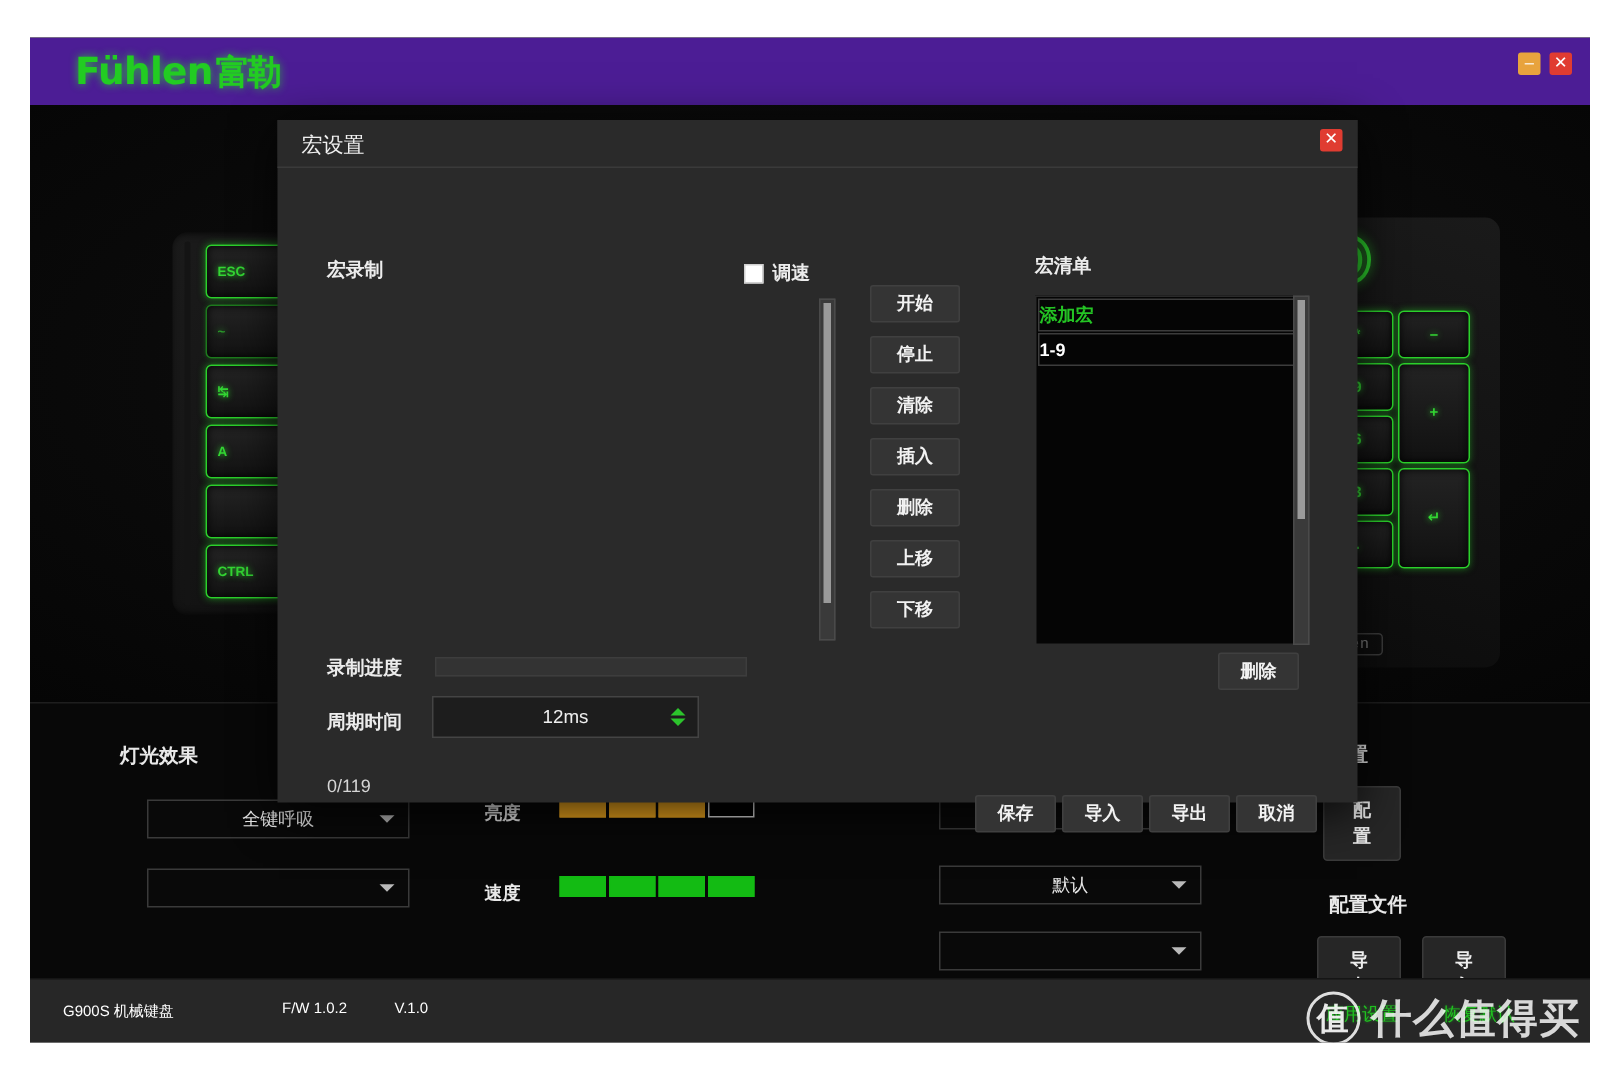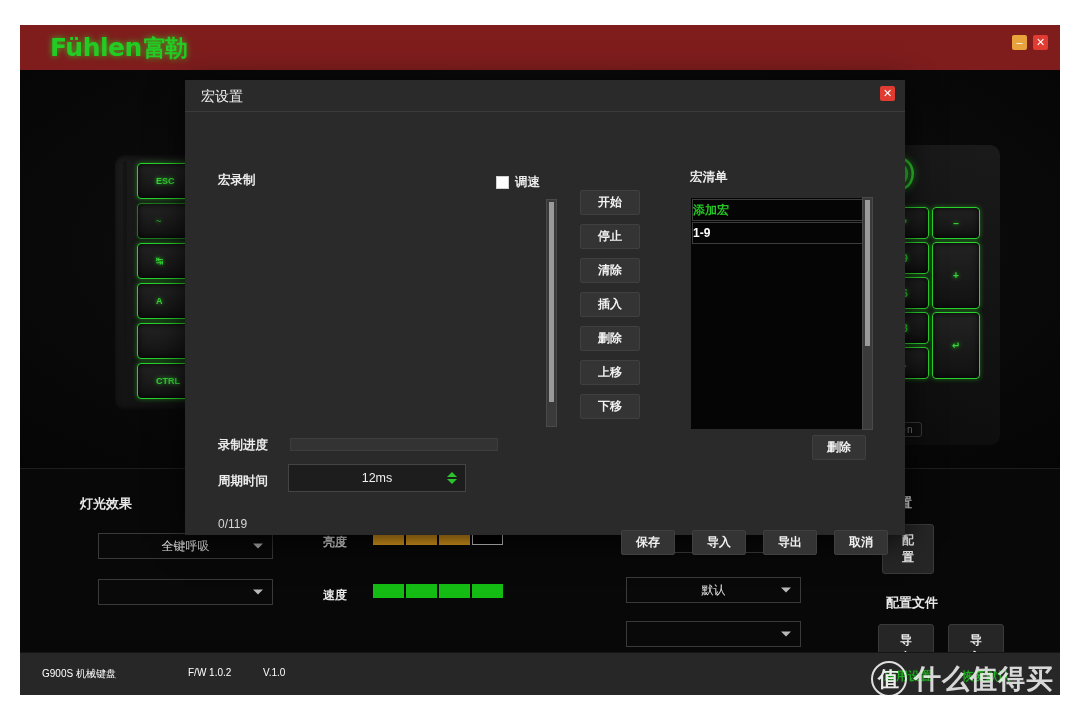--- a/index.html
+++ b/index.html
@@ -11,21 +11,21 @@
   }
   #app {
     position: absolute; left: 20px; top: 25px;
     width: 1040px; height: 670px;
     background: #0a0a0a;
     overflow: hidden;
   }
   
   .titlebar {
     position: absolute; left: 0; top: 0; width: 100%; height: 45px;
-    background: #7f1d1d;
+    background: #4c1d95;
   }
   .logo {
     position: absolute; left: 30px; top: 8px;
     color: #22cc22; font-size: 25px; font-weight: bold;
     letter-spacing: -0.5px;
     text-shadow: 0 0 6px rgba(40,220,40,.75);
     font-family: "DejaVu Sans", sans-serif;
   }
   .logo .cn { font-size: 23px; margin-left: 2px; letter-spacing: -2px; }
   .winbtns { position: absolute; right: 12px; top: 10px; display: flex; gap: 6px; }
@@ -53,21 +53,21 @@
     background:#141414; border-radius:3px;
   }
   .keycol { position:absolute; left:22px; top:8px; width:82px; }
   .key {
     position: relative; height: 36px; margin-bottom: 4px;
     background: linear-gradient(#242424,#121212);
     border: 1px solid #2bd12b;
     border-radius: 4px;
     box-shadow: 0 0 5px rgba(40,200,40,.55), inset 0 0 6px rgba(0,0,0,.9);
     color: #33d633; font-size: 9px; font-weight: bold;
-    display: flex; align-items: center; padding-left: 18px;
+    display: flex; align-items: center; padding-left: 7px;
     text-shadow: 0 0 4px rgba(50,220,50,.9);
   }
   .key.dim { border-color:#1d7a1d; box-shadow:0 0 3px rgba(30,130,30,.4), inset 0 0 6px rgba(0,0,0,.9); color:#2a9a2a;}
   .key.blank { color: transparent; }
   .kb-right {
     position: absolute; right: 60px; top: 75px; width: 135px; height: 300px;
     background: linear-gradient(200deg,#1a1a1a,#0c0c0c);
     border-radius: 0 10px 10px 0;
   }
   .fuh-logo {
@@ -232,21 +232,21 @@
     display: flex; align-items: center; justify-content: center;
     color: #ffffff; font-size: 12.5px; font-weight: bold;
   }
   .counter { position: absolute; left: 33px; top: 405px; color: #d6d6d6; font-size: 12px; }
   .del-btn {
     position: absolute; left: 627px; top: 323px; width: 54px; height: 25px;
     background: #343434; border: 1px solid #404040; border-radius: 2px;
     color: #f2f2f2; font-size: 12px; font-weight: bold;
     display: flex; align-items: center; justify-content: center;
   }
-  .foot-btns { position: absolute; right: 17px; top: 418px; display: flex; gap: 17px; }
+  .foot-btns { position: absolute; right: 27px; top: 418px; display: flex; gap: 4px; }
   .fbtn {
     width: 54px; height: 25px; background: #343434;
     border: 1px solid #404040; border-radius: 2px;
     color: #f2f2f2; font-size: 12px; font-weight: bold;
     display: flex; align-items: center; justify-content: center;
   }
 </style>
 </head>
 <body>
 

